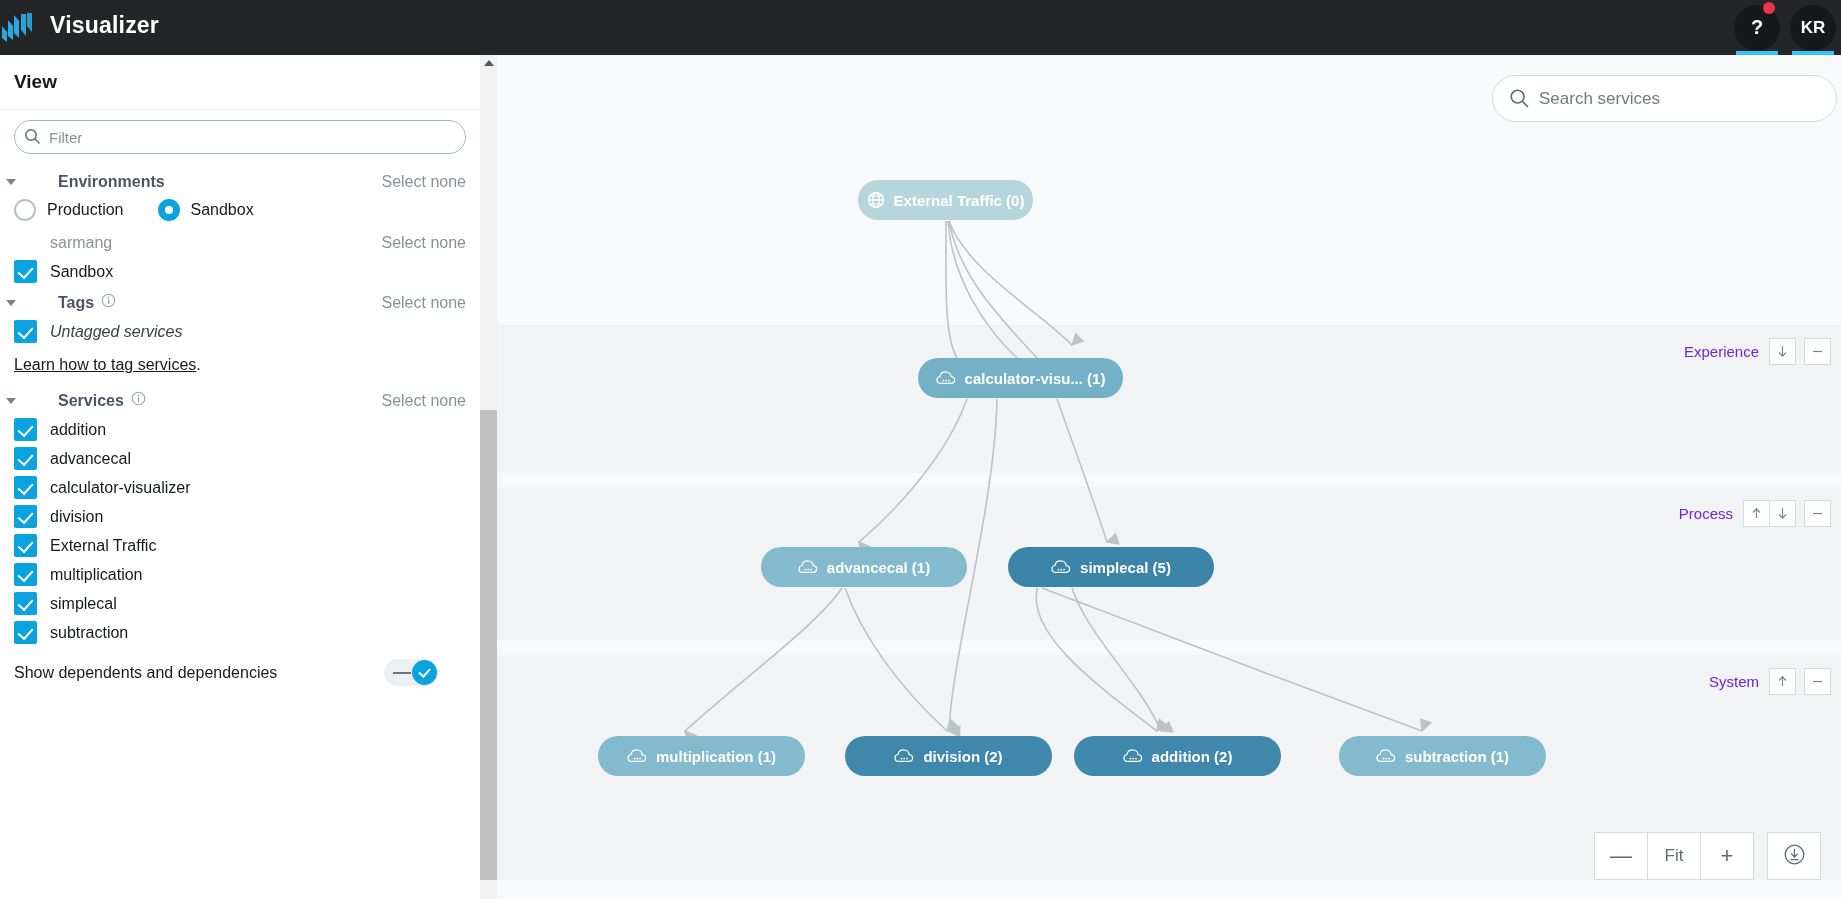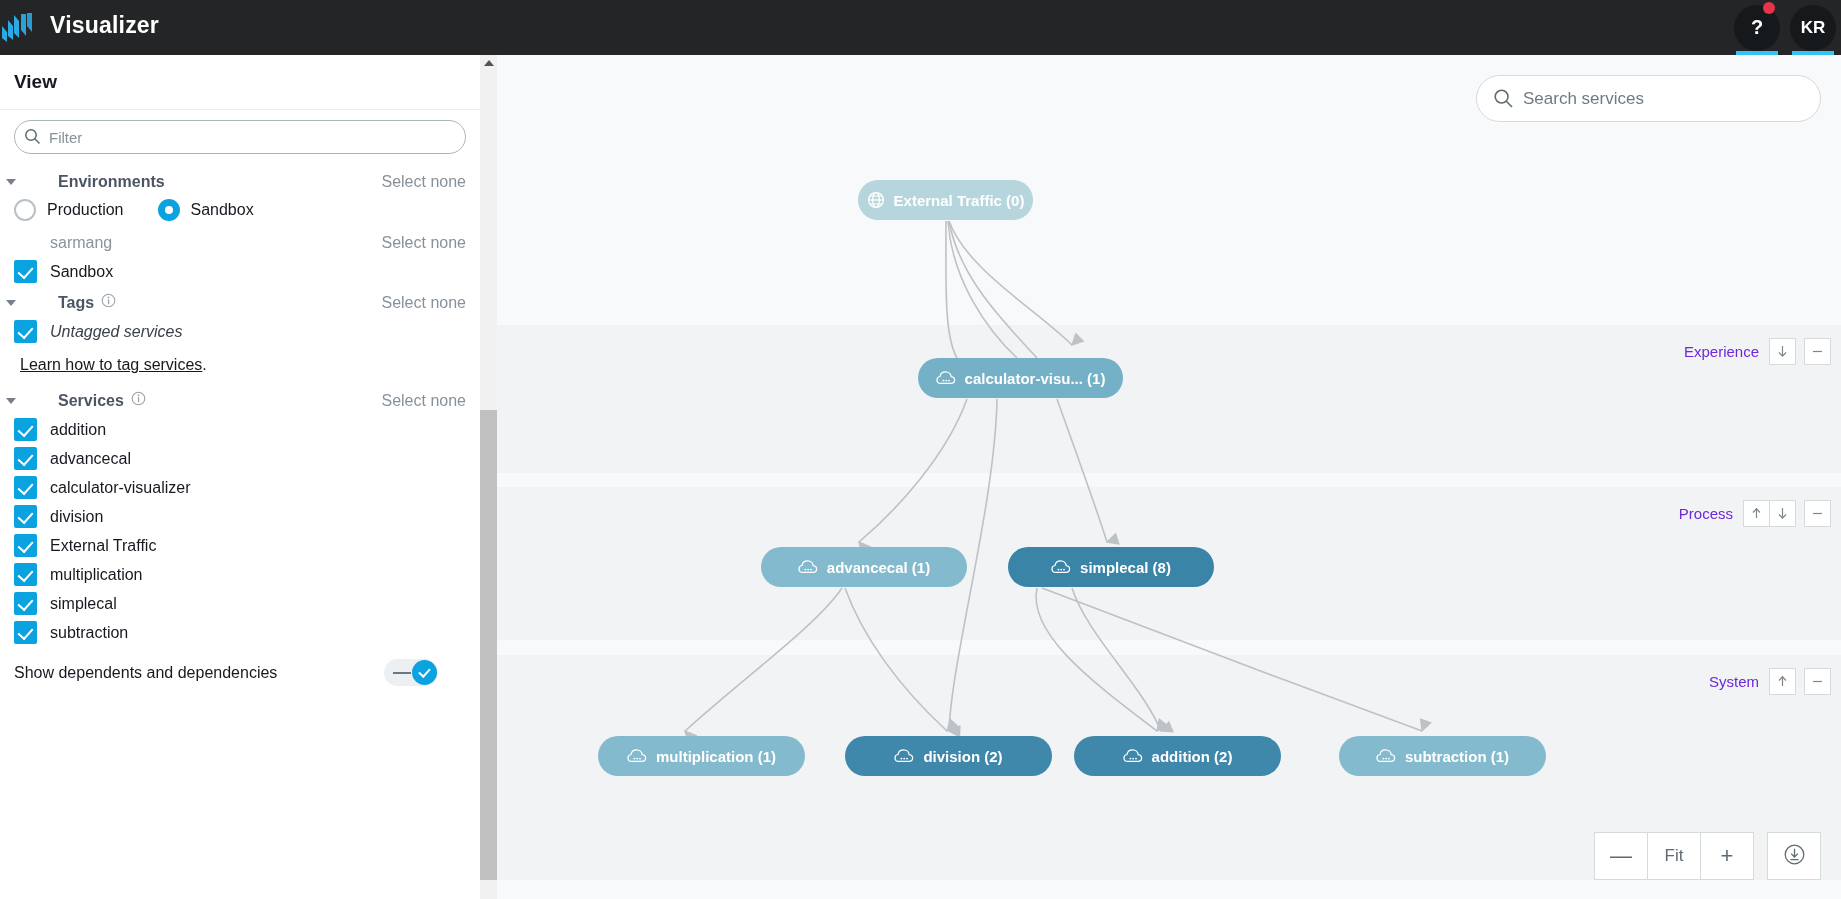--- a/index.html
+++ b/index.html
@@ -105,21 +105,21 @@
     background: #0aa3e0; position: relative; flex: 0 0 auto;
   }
   .checkbox::after {
     content: ""; position: absolute; left: 7px; top: 4px;
     width: 7px; height: 12px; border: solid #ffffff;
     border-width: 0 2.6px 2.6px 0; transform: rotate(42deg);
   }
   .check-label { margin-left: 13px; font-size: 16px; color: #16191f; }
   .check-label.italic { font-style: italic; color: #3b4149; }
 
-  .link-row { padding: 10px 14px 10px 20px; }
+  .link-row { padding: 10px 14px 10px 14px; }
   .tag-link {
     font-size: 16px; color: #16191f; text-decoration: underline; cursor: pointer;
   }
   .tag-link-dot { font-size: 16px; color: #16191f; }
 
   #dependents-row {
     display: flex; align-items: center;
     padding: 12px 14px 0 14px;
   }
   #dependents-label { font-size: 16px; color: #16191f; }
@@ -185,21 +185,21 @@
   .node {
     position: absolute; height: 40px; border-radius: 20px;
     display: flex; align-items: center; justify-content: center;
     color: #ffffff; font-size: 15px; font-weight: bold;
     cursor: pointer; white-space: nowrap; padding: 0 18px;
   }
   .node .nico { margin-right: 9px; display: flex; align-items: center; }
 
   
   #search-services-wrap {
-    position: absolute; top: 20px; right: 20px; width: 345px;
+    position: absolute; top: 20px; right: 4px; width: 345px;
   }
   #search-services {
     width: 100%; height: 47px; border-radius: 24px;
     border: 1px solid #d3d9de; background: #ffffff;
     padding: 0 16px 0 46px; font-size: 17px; color: #16191f;
     font-family: "Liberation Sans", sans-serif; outline: none;
   }
   #search-services::placeholder { color: #6f7b82; }
   #search-services-ico { position: absolute; left: 17px; top: 13px; }
 
@@ -515,21 +515,21 @@
 
   <div class="node" style="left:511px;top:492px;width:206px;background:#3a84a8;">
     <span class="nico">
       <svg width="20" height="16" viewBox="0 0 20 16">
         <path d="M4.8,13.4 C2.4,13.4 1,11.8 1,9.9 C1,8.1 2.3,6.7 4,6.5 C4.4,3.7 6.7,1.8 9.6,1.8 C12.6,1.8 15,3.9 15.2,6.7 C17.1,6.9 18.6,8.3 18.6,10.1 C18.6,12 17,13.4 14.9,13.4 Z" fill="none" stroke="#fff" stroke-width="1.25"></path>
         <circle cx="7.4" cy="10.6" r="0.95" fill="#fff"></circle>
           <circle cx="10.2" cy="10.6" r="0.95" fill="#fff"></circle>
           <circle cx="13" cy="10.6" r="0.95" fill="#fff"></circle>
       </svg>
     </span>
-    <span>simplecal (8)</span>
+    <span>simplecal (5)</span>
   </div>
 
   <div class="node" style="left:101px;top:681px;width:207px;background:#84bacd;">
     <span class="nico">
       <svg width="20" height="16" viewBox="0 0 20 16">
         <path d="M4.8,13.4 C2.4,13.4 1,11.8 1,9.9 C1,8.1 2.3,6.7 4,6.5 C4.4,3.7 6.7,1.8 9.6,1.8 C12.6,1.8 15,3.9 15.2,6.7 C17.1,6.9 18.6,8.3 18.6,10.1 C18.6,12 17,13.4 14.9,13.4 Z" fill="none" stroke="#fff" stroke-width="1.25"></path>
         <circle cx="7.4" cy="10.6" r="0.95" fill="#fff"></circle>
           <circle cx="10.2" cy="10.6" r="0.95" fill="#fff"></circle>
           <circle cx="13" cy="10.6" r="0.95" fill="#fff"></circle>
       </svg>

